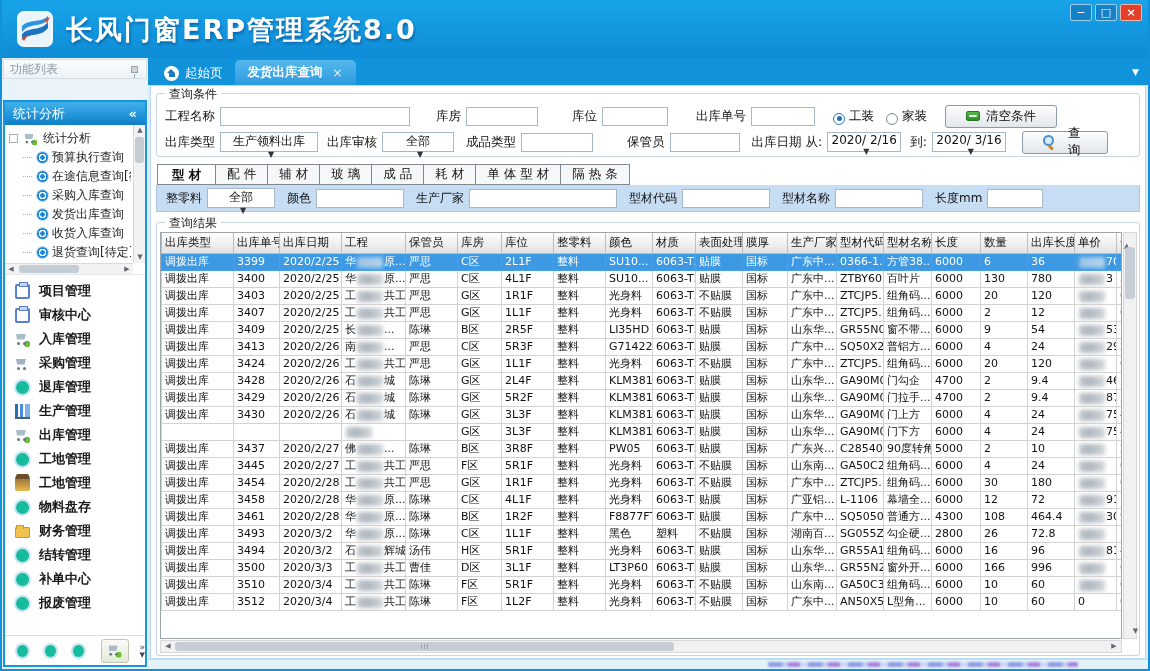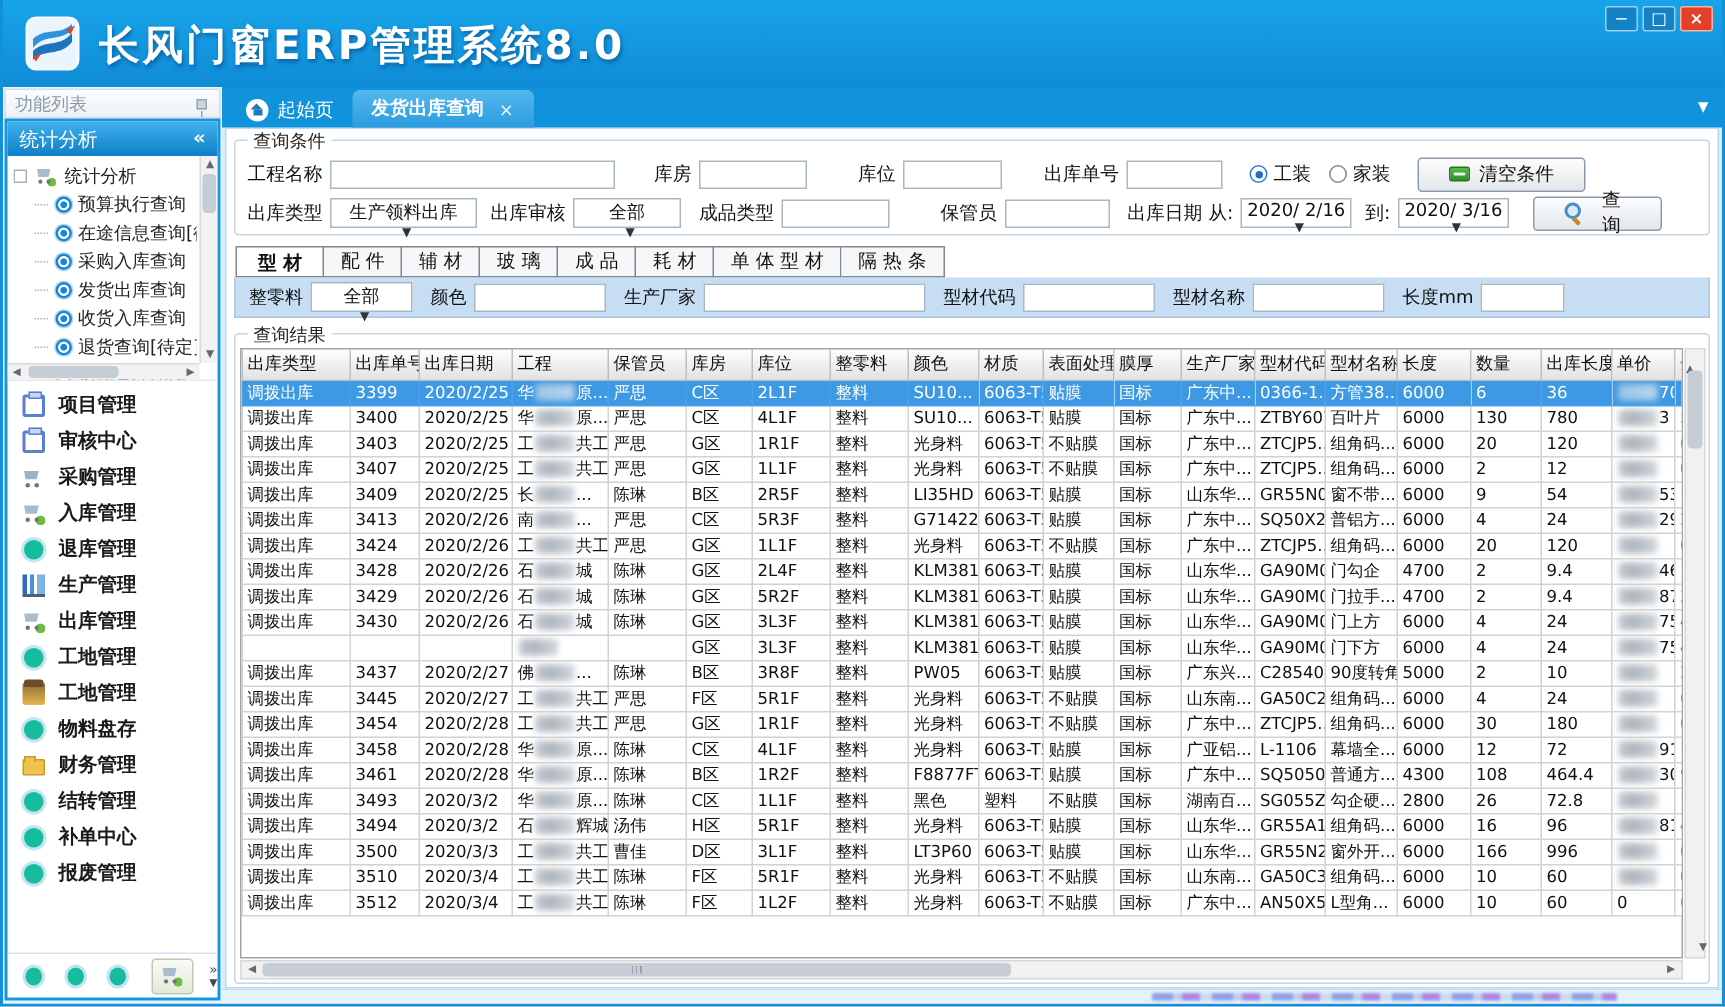--- a/index.html
+++ b/index.html
@@ -22,21 +22,21 @@
   .ic-key { width:17px; height:16px; position:relative; }
   .ic-key::before { content:''; position:absolute; left:1px; top:1px; width:7px; height:7px; border:3px solid #F2B42C; border-radius:50%; }
   .ic-key::after { content:''; position:absolute; left:8px; top:9px; width:9px; height:3px; background:#F2B42C; transform:rotate(40deg); border-radius:1px; }
   .ic-power { width:15px; height:15px; border-radius:50%; background:radial-gradient(circle at 40% 35%,#EE6A52,#B02A18); border:2px solid #E8C8C2; position:relative; }
   .ic-power::after { content:''; position:absolute; left:4.5px; top:1px; width:2px; height:5px; background:#fff; }
 
   
   .main { flex:1; display:flex; min-height:0; }
 
   
-  .sidebar { width:146px; flex:none; background:#EAF3FA; display:flex; flex-direction:column; padding:1px 1px 2px 1px; }
+  .sidebar { width:146px; flex:none; background:#EAF3FA; display:flex; flex-direction:column; padding:1px 1px 2px 1px;gap:21px; }
   .func-title { height:20px; flex:none; display:flex; justify-content:space-between; align-items:center; padding:0 6px; font-size:12px; color:#8C9AA6; background:linear-gradient(#FBFCFD,#EDF2F6); border:1px solid #D5DEE6; }
   .pin { width:7px; height:7px; border:1px solid #98A4B0; background:#CBD5DD; position:relative; margin-right:2px; }
   .pin::after { content:''; position:absolute; left:2px; top:7px; width:1px; height:4px; background:#98A4B0; }
   .side-frame { flex:1; min-height:0; border:2px solid #1596DE; background:#fff; display:flex; flex-direction:column; }
   .sec-header { height:23px; flex:none; background:linear-gradient(#41B1ED,#0E7FC8); color:#fff; font-size:13px; display:flex; justify-content:space-between; align-items:center; padding:0 8px; }
   .sec-header .chev { font-size:13px; font-weight:bold; }
 
   .tree { position:relative; height:150px; flex:none; font-size:12px; color:#222; overflow:hidden; border-bottom:1px solid #E4E8EC; }
   .tree-inner { padding:4px 14px 0 4px; }
   .tnode { height:19px; display:flex; align-items:center; gap:4px; white-space:nowrap; overflow:hidden; }
@@ -243,27 +243,27 @@
               <span class="mi mi-clipboard-icon"></span>
               <span>项目管理</span>
             </div>
 
             <div class="mitem">
               <span class="mi mi-clipboard-icon"></span>
               <span>审核中心</span>
             </div>
 
             <div class="mitem">
+              <span class="mi mi-cart-green-icon"></span>
+              <span>入库管理</span>
+            </div>
+
+            <div class="mitem">
               <span class="mi mi-cart-icon"></span>
               <span>采购管理</span>
-            </div>
-
-            <div class="mitem">
-              <span class="mi mi-cart-green-icon"></span>
-              <span>入库管理</span>
             </div>
 
 
             <div class="mitem">
               <span class="mi mi-circle-icon"></span>
               <span>退库管理</span>
             </div>
 
             <div class="mitem">
               <span class="mi mi-chart-icon"></span>
@@ -345,25 +345,25 @@
           <span class="gb-label">查询条件</span>
           <div class="qrow">
             <span class="ql">工程名称</span>
             <input class="tin" style="width: 190px;">
             <span class="ql" style="margin-left:26px">库房</span>
             <input class="tin" style="width: 72px;">
             <span class="ql" style="margin-left:34px">库位</span>
             <input class="tin" style="width: 66px;">
             <span class="ql" style="margin-left:28px">出库单号</span>
             <input class="tin" style="width: 64px;">
-            <span style="display:flex;align-items:center;margin-left:18px">
+            <span style="display:flex;align-items:flex-end;margin-left:18px">
               <span class="radio on"></span>
               <span>工装</span>
             </span>
-            <span style="display:flex;align-items:center;margin-left:12px">
+            <span style="display:flex;align-items:flex-end;margin-left:12px">
               <span class="radio"></span>
               <span>家装</span>
             </span>
             <button class="btn" style="margin-left:18px">
               <span class="ic-clear"></span>
               <span>清空条件</span>
             </button>
           </div>
           <div class="qrow">
             <span class="ql">出库类型</span>

